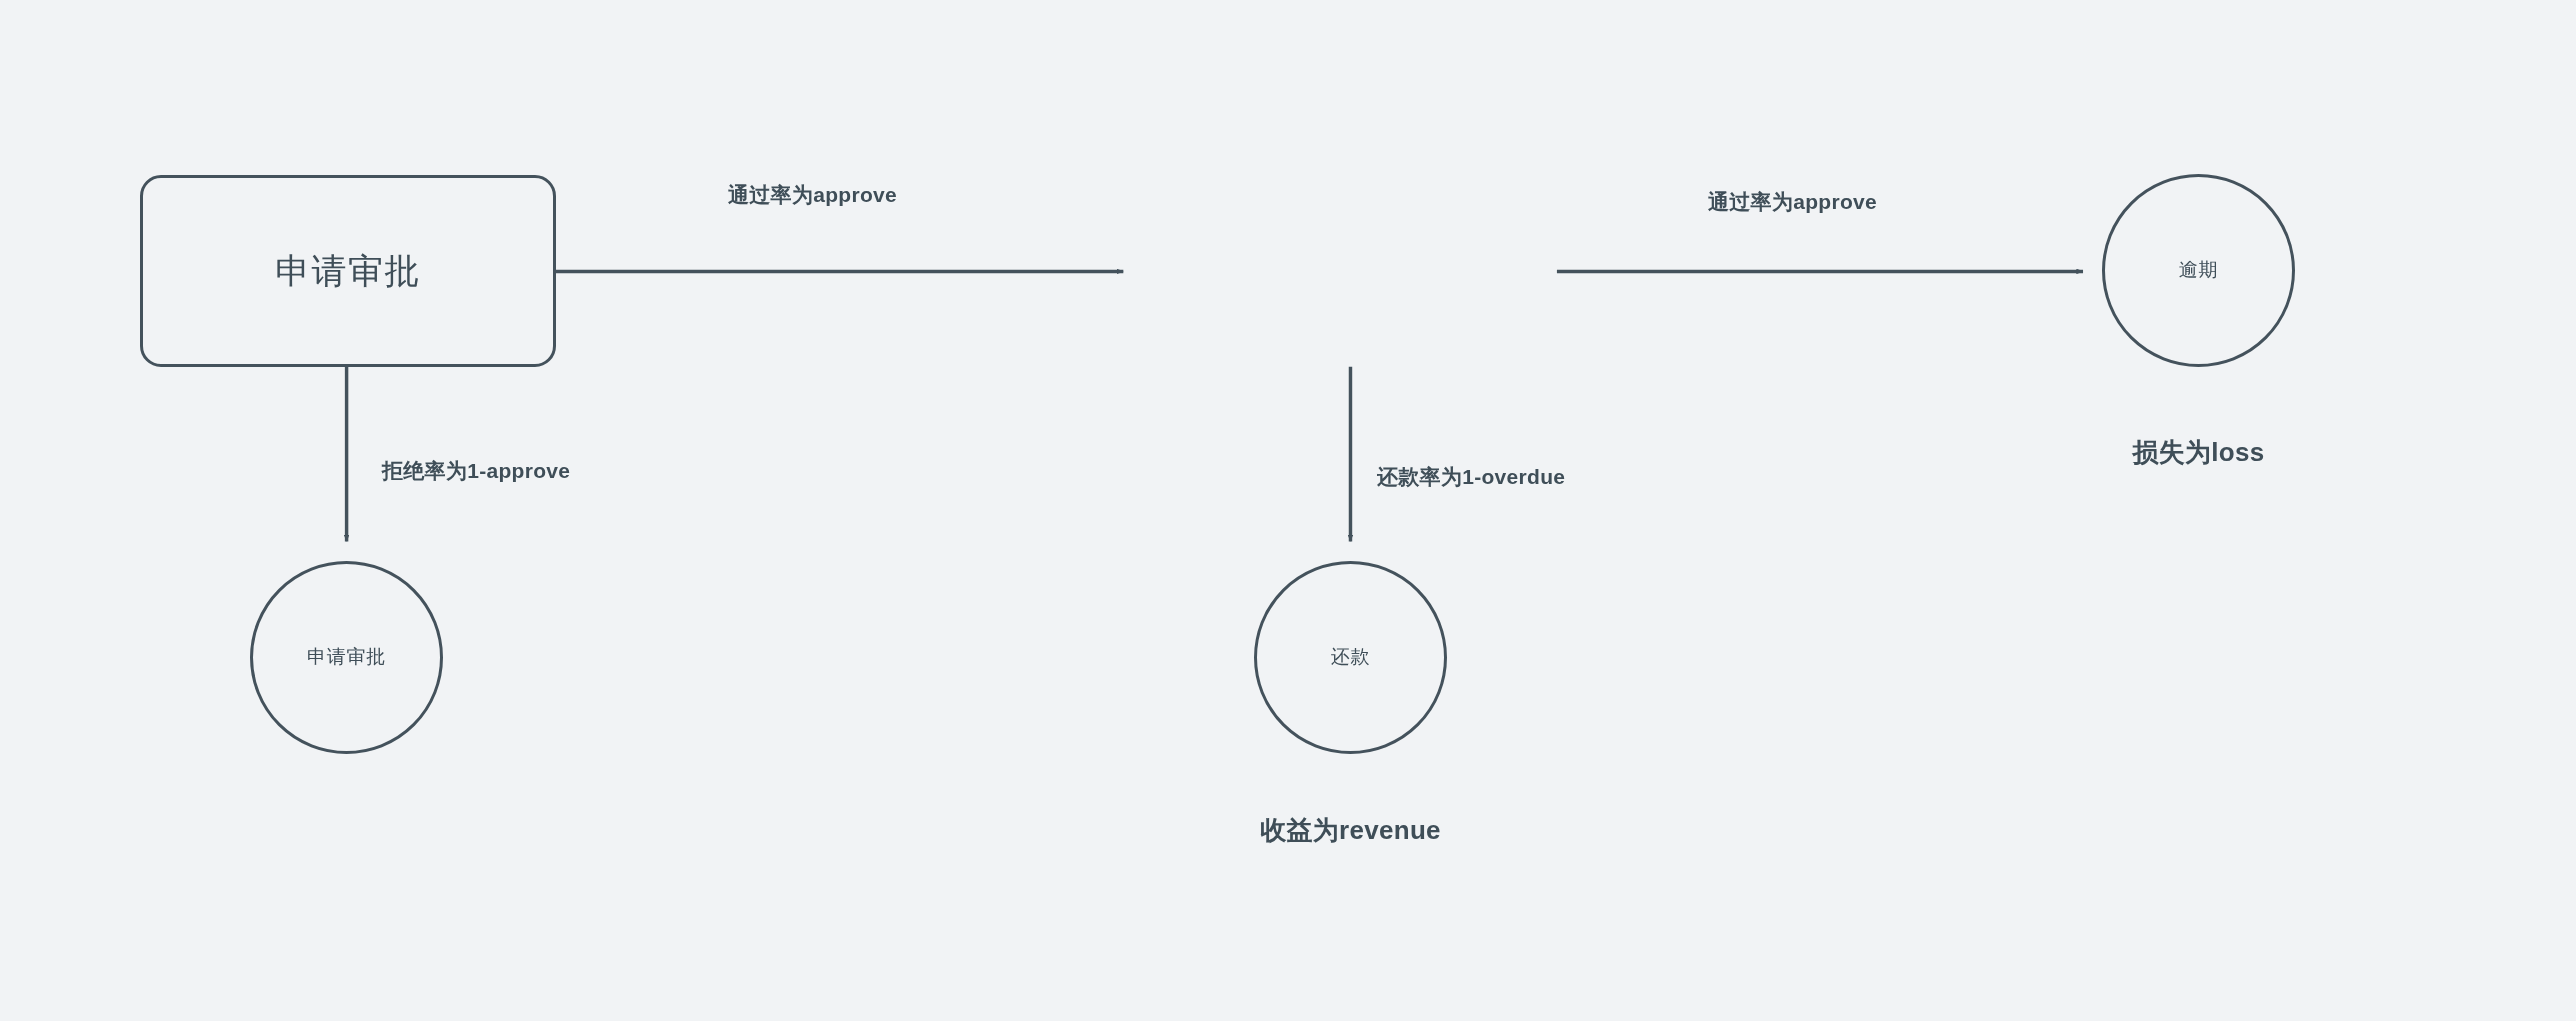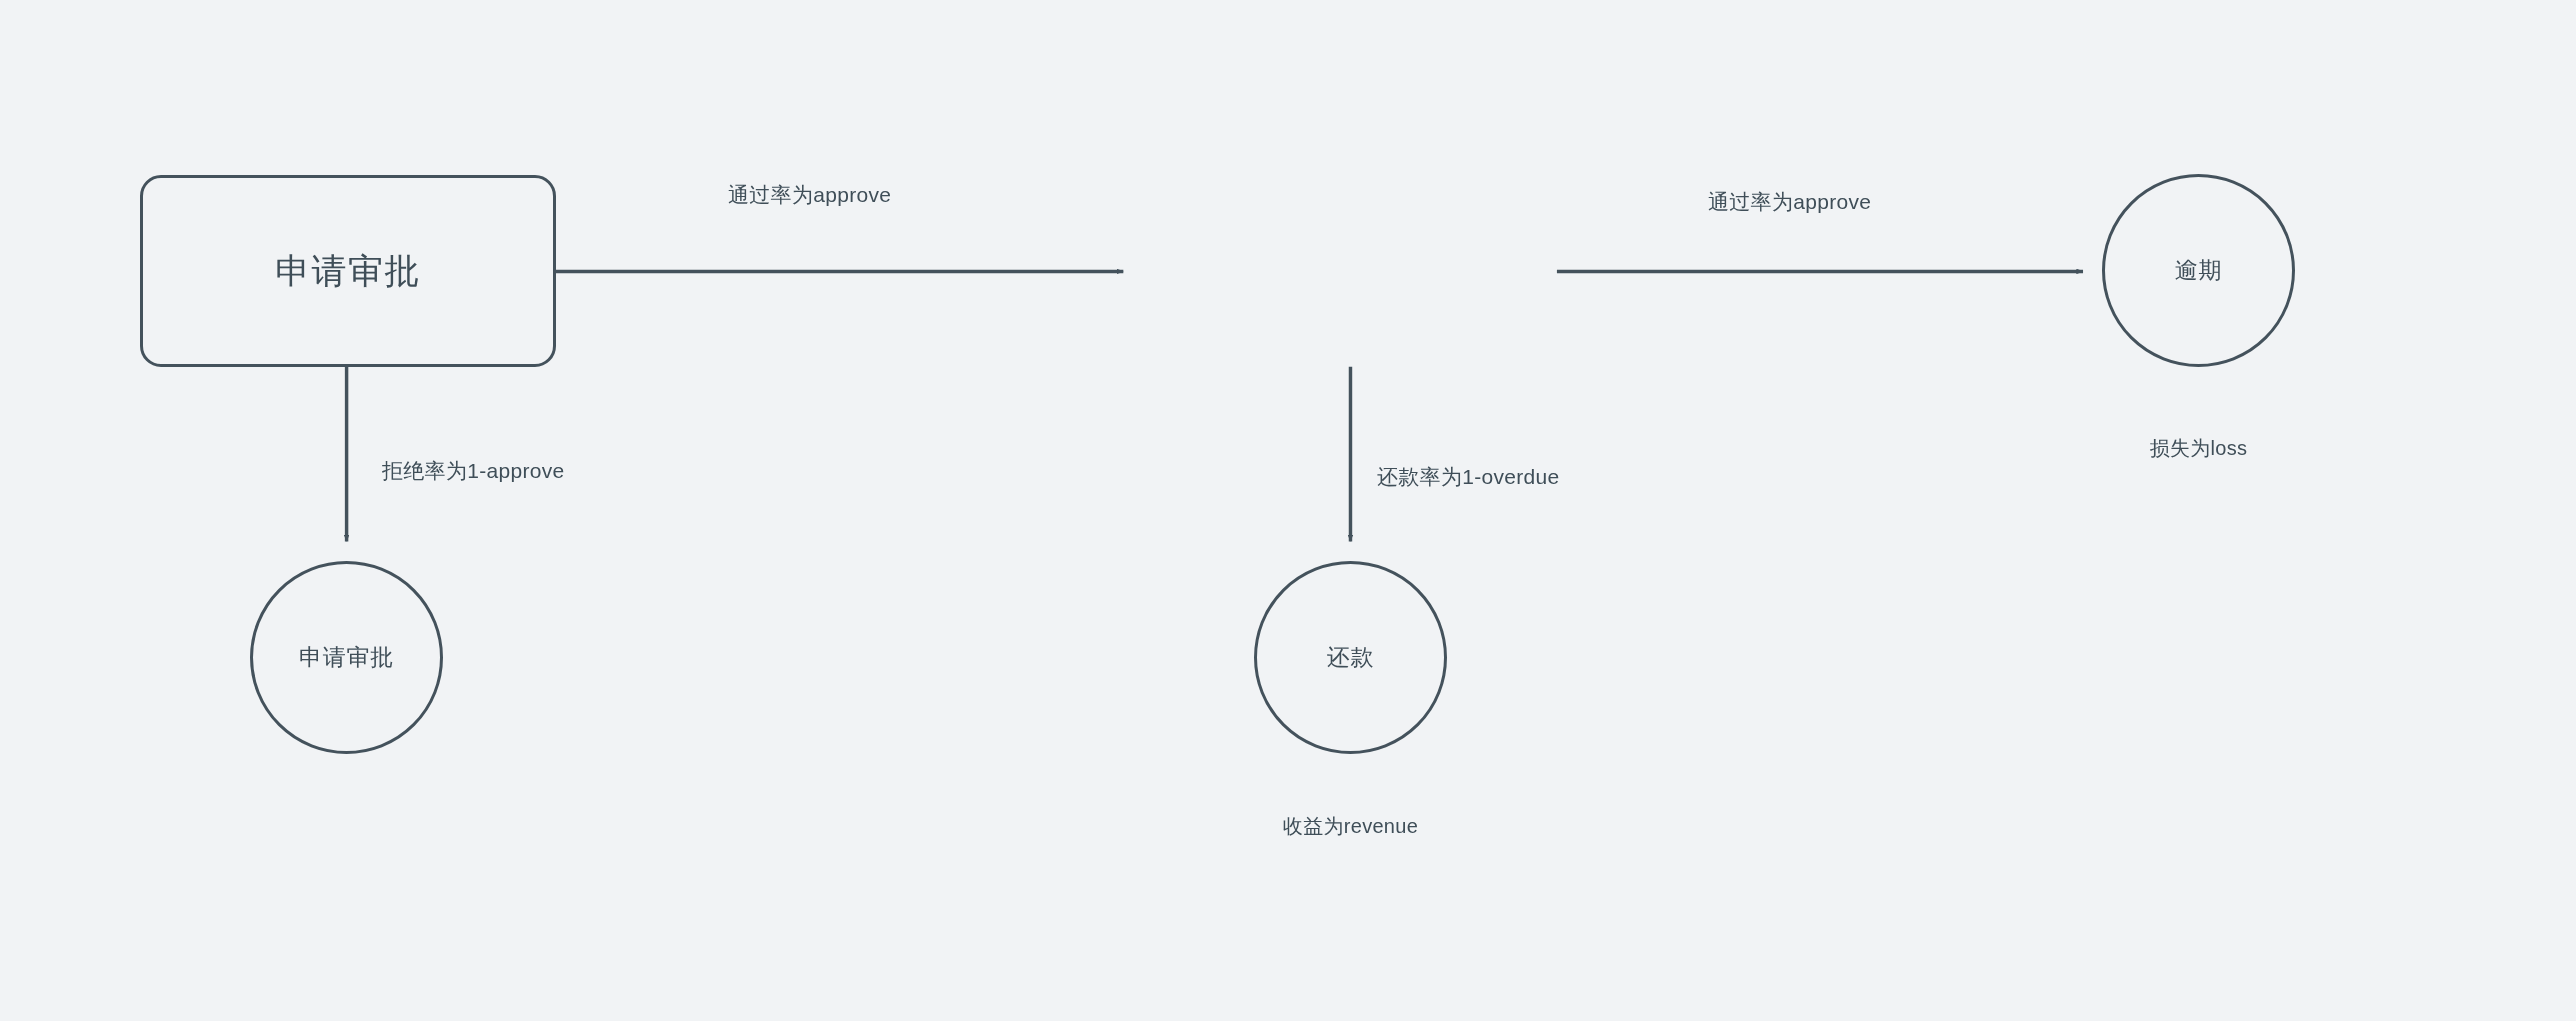--- a/index.html
+++ b/index.html
@@ -40,36 +40,36 @@
     border: 3.5px solid #44525c;
     border-radius: 21px;
     background: #f1f3f5;
     font-size: 35px;
     letter-spacing: 1.4px;
   }
   .node-circle {
     border: 3.5px solid #44525c;
     border-radius: 50%;
     background: #f1f3f5;
-    font-size: 23px;
+    font-size: 19px;
     letter-spacing: 0.7px;
   }
   .edge-label {
     position: absolute;
     color: #3f4e58;
     font-size: 21px;
-    font-weight: normal;
+    font-weight: bold;
     white-space: nowrap;
     letter-spacing: 0.3px;
   }
   .node-caption {
     position: absolute;
     color: #3f4e58;
-    font-size: 20px;
-    font-weight: normal;
+    font-size: 26px;
+    font-weight: bold;
     white-space: nowrap;
     text-align: center;
     letter-spacing: 0.3px;
   }
 </style>
 </head>
 <body>
 
 <div id="canvas">
 

